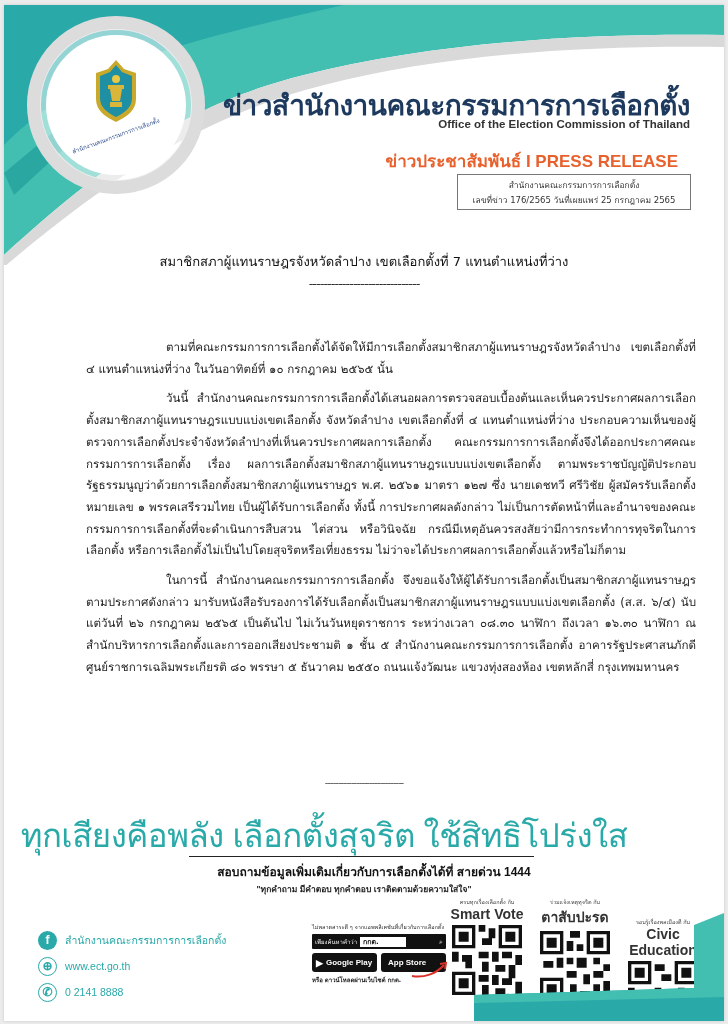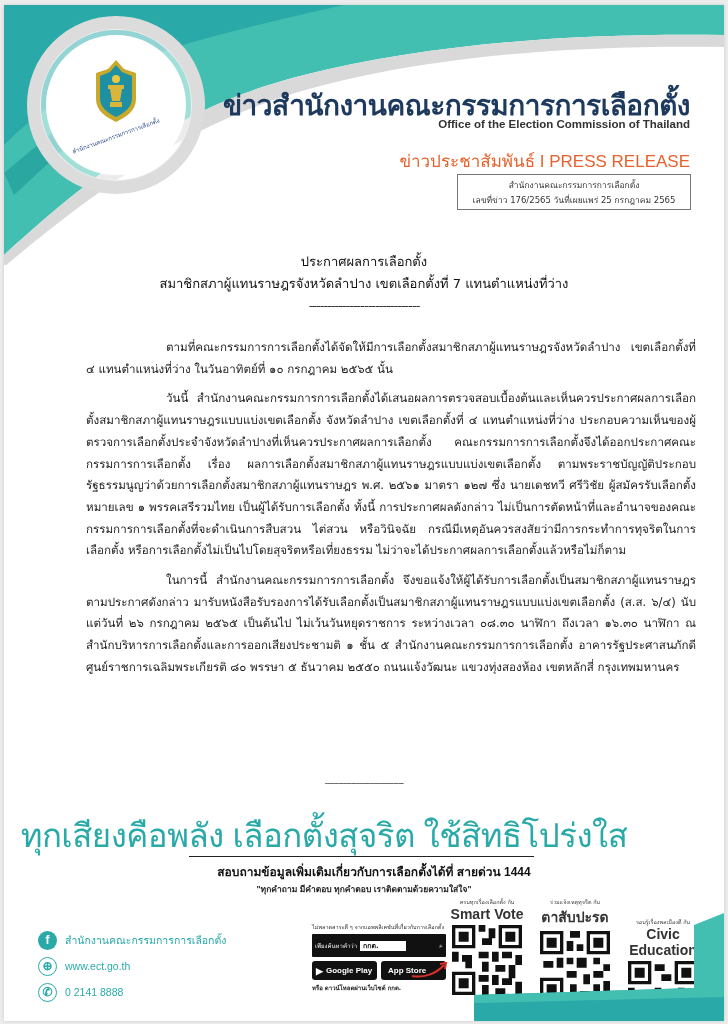--- a/index.html
+++ b/index.html
@@ -31,22 +31,22 @@
       position: absolute; right: 34px; top: 78px;
       font-family: Liberation Mono, monospace; font-weight: bold;
       font-size: 28px; color: #1d3a5e; letter-spacing: -0.5px;
     }
     .title-en {
       position: absolute; right: 34px; top: 113px;
       font-family: "Liberation Sans", sans-serif; font-weight: bold;
       font-size: 11.5px; color: #333; margin-left: 44px;
     }
     .press {
-      position: absolute; right: 34px; top: 142px;
-      font-family: "Liberation Sans", sans-serif; font-weight: normal;
+      position: absolute; right: 46px; top: 142px;
+      font-family: "Liberation Sans", sans-serif; font-weight: bold;
       font-size: 17px; color: #e8612c;
     }
     .ref-box {
       position: absolute; left: 453px; top: 169px; width: 234px; height: 36px;
       border: 1px solid #777; background: #fff;
       font-size: 8.5px; color: #333; text-align: center; line-height: 15px; padding-top: 3px;
       box-sizing: border-box;
     }
     .doc-title {
       position: absolute; left: 0; top: 246px; width: 720px; text-align: center;
@@ -87,21 +87,21 @@
       display: flex; align-items: center; justify-content: center;
       font-family: "Liberation Sans", sans-serif; font-weight: bold; font-size: 12px;
       box-sizing: border-box;
     }
     .contact-icon.solid { background: #2aa9a9; color: #fff; }
     .contact-icon.outline { border: 1.5px solid #2aa9a9; color: #2aa9a9; }
     .contact-text { font-size: 10.5px; color: #2aa9a9; font-family: "Liberation Sans", sans-serif; }
     .app-block { position: absolute; left: 308px; top: 918px; width: 134px; }
     .app-caption { font-size: 5.5px; color: #222; margin-bottom: 3px; }
     .search-bar {
-      display: flex; align-items: center; background: #111; height: 23px; padding: 0 3px;
+      display: flex; align-items: center; background: #111; height: 15px; padding: 0 3px;
       color: #fff; font-size: 6px; border-radius: 1px;
     }
     .search-bar .sb-input {
       background: #fff; color: #111; font-size: 7px; font-weight: bold;
       margin-left: 3px; padding: 0 3px; height: 10px; line-height: 10px; width: 40px;
     }
     .search-bar .sb-icon { margin-left: auto; font-size: 7px; }
     .stores { display: flex; gap: 4px; margin-top: 4px; }
     .store {
       flex: 1; background: #111; color: #fff; border-radius: 3px; height: 19px;
@@ -146,21 +146,20 @@
   <div class="title-th">ข่าวสำนักงานคณะกรรมการการเลือกตั้ง</div>
   <div class="title-en">Office of the Election Commission of Thailand</div>
   <div class="press">ข่าวประชาสัมพันธ์ I PRESS RELEASE</div>
 
   <div class="ref-box">
     <div>สำนักงานคณะกรรมการการเลือกตั้ง</div>
     <div>เลขที่ข่าว 176/2565 วันที่เผยแพร่ 25 กรกฎาคม 2565</div>
   </div>
 
   <div class="doc-title">
-    <div>ประกาศผลการเลือกตั้ง</div>
     <div>สมาชิกสภาผู้แทนราษฎรจังหวัดลำปาง เขตเลือกตั้งที่ 7 แทนตำแหน่งที่ว่าง</div>
     <div class="dash">------------------------------</div>
   </div>
 
   <div class="body-text">
     <p>ตามที่คณะกรรมการการเลือกตั้งได้จัดให้มีการเลือกตั้งสมาชิกสภาผู้แทนราษฎรจังหวัดลำปาง เขตเลือกตั้งที่ ๔ แทนตำแหน่งที่ว่าง ในวันอาทิตย์ที่ ๑๐ กรกฎาคม ๒๕๖๕ นั้น</p>
     <p>วันนี้ สำนักงานคณะกรรมการการเลือกตั้งได้เสนอผลการตรวจสอบเบื้องต้นและเห็นควรประกาศผลการเลือกตั้งสมาชิกสภาผู้แทนราษฎรแบบแบ่งเขตเลือกตั้ง จังหวัดลำปาง เขตเลือกตั้งที่ ๔ แทนตำแหน่งที่ว่าง ประกอบความเห็นของผู้ตรวจการเลือกตั้งประจำจังหวัดลำปางที่เห็นควรประกาศผลการเลือกตั้ง คณะกรรมการการเลือกตั้งจึงได้ออกประกาศคณะกรรมการการเลือกตั้ง เรื่อง ผลการเลือกตั้งสมาชิกสภาผู้แทนราษฎรแบบแบ่งเขตเลือกตั้ง ตามพระราชบัญญัติประกอบรัฐธรรมนูญว่าด้วยการเลือกตั้งสมาชิกสภาผู้แทนราษฎร พ.ศ. ๒๕๖๑ มาตรา ๑๒๗ ซึ่ง นายเดชทวี ศรีวิชัย ผู้สมัครรับเลือกตั้ง หมายเลข ๑ พรรคเสรีรวมไทย เป็นผู้ได้รับการเลือกตั้ง ทั้งนี้ การประกาศผลดังกล่าว ไม่เป็นการตัดหน้าที่และอำนาจของคณะกรรมการการเลือกตั้งที่จะดำเนินการสืบสวน ไต่สวน หรือวินิจฉัย กรณีมีเหตุอันควรสงสัยว่ามีการกระทำการทุจริตในการเลือกตั้ง หรือการเลือกตั้งไม่เป็นไปโดยสุจริตหรือเที่ยงธรรม ไม่ว่าจะได้ประกาศผลการเลือกตั้งแล้วหรือไม่ก็ตาม</p>
     <p>ในการนี้ สำนักงานคณะกรรมการการเลือกตั้ง จึงขอแจ้งให้ผู้ได้รับการเลือกตั้งเป็นสมาชิกสภาผู้แทนราษฎรตามประกาศดังกล่าว มารับหนังสือรับรองการได้รับเลือกตั้งเป็นสมาชิกสภาผู้แทนราษฎรแบบแบ่งเขตเลือกตั้ง (ส.ส. ๖/๔) นับแต่วันที่ ๒๖ กรกฎาคม ๒๕๖๕ เป็นต้นไป ไม่เว้นวันหยุดราชการ ระหว่างเวลา ๐๘.๓๐ นาฬิกา ถึงเวลา ๑๖.๓๐ นาฬิกา ณ สำนักบริหารการเลือกตั้งและการออกเสียงประชามติ ๑ ชั้น ๕ สำนักงานคณะกรรมการการเลือกตั้ง อาคารรัฐประศาสนภักดี ศูนย์ราชการเฉลิมพระเกียรติ ๘๐ พรรษา ๕ ธันวาคม ๒๕๕๐ ถนนแจ้งวัฒนะ แขวงทุ่งสองห้อง เขตหลักสี่ กรุงเทพมหานคร</p>
   </div>
 

